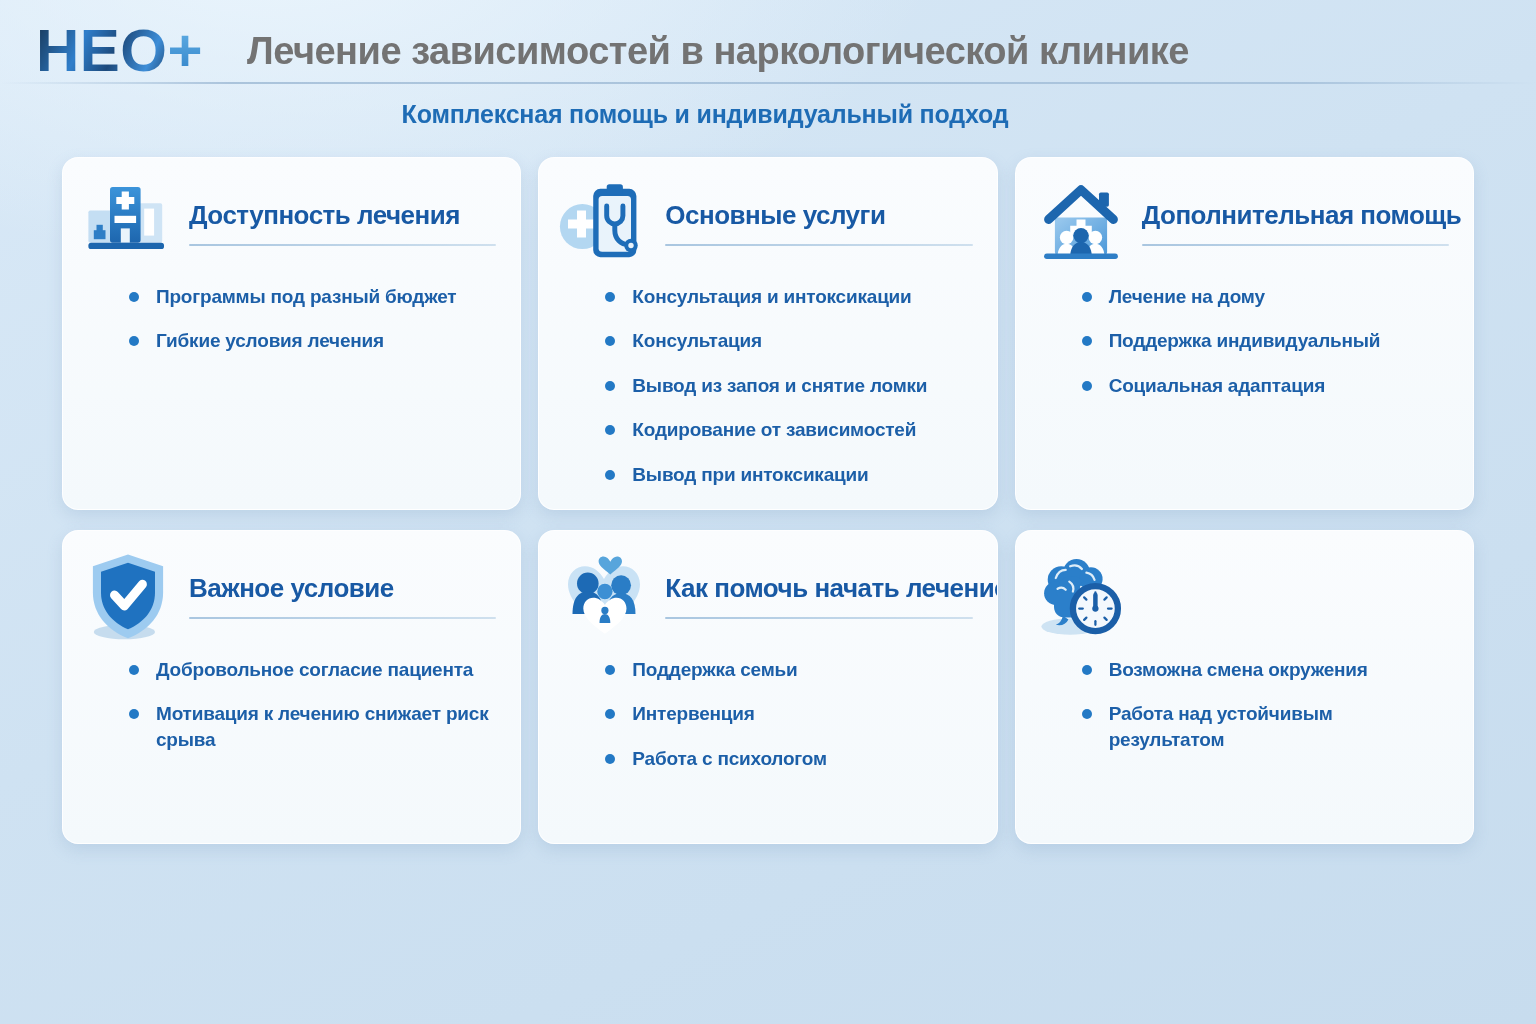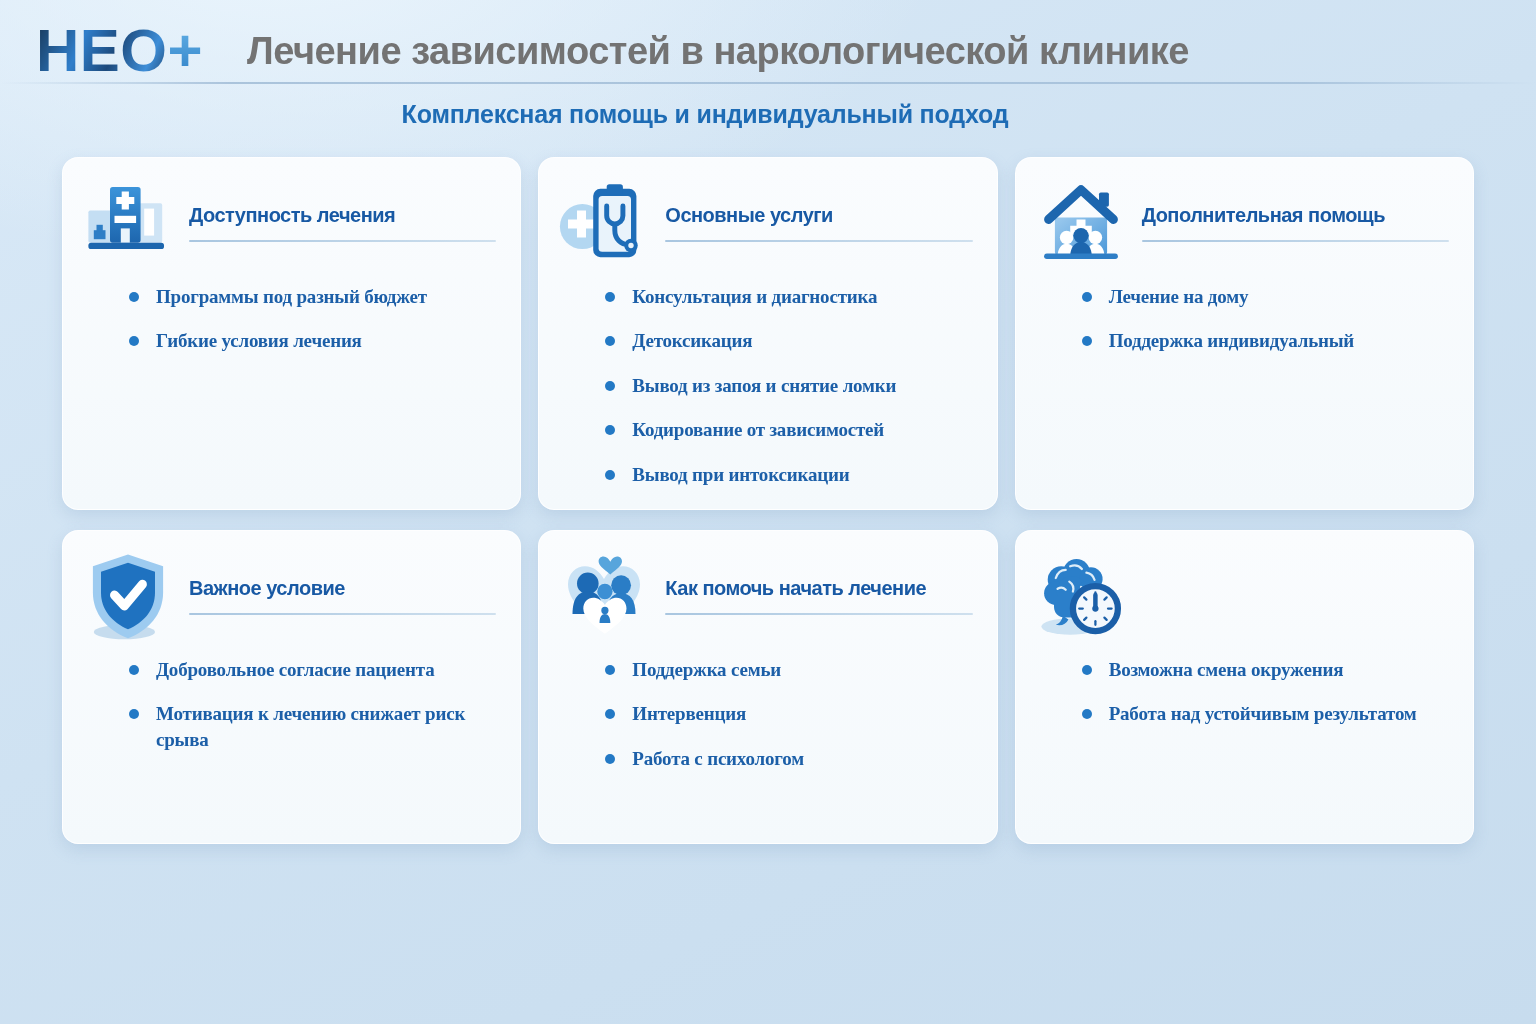--- a/index.html
+++ b/index.html
@@ -73,31 +73,31 @@
     box-shadow: 0 6px 16px rgba(110,145,185,.20);
     padding: 20px 24px 0 20px;
     overflow: hidden;
   }
   .card-head { display: flex; align-items: center; gap: 16px; }
   .icon-wrap { width: 90px; height: 90px; flex: 0 0 auto; }
   .icon-wrap svg { width: 100%; height: 100%; display: block; }
   .titlebox { flex: 1; min-width: 0; }
   .card-title {
     margin: 0;
-    font-size: 20px; font-weight: 700; letter-spacing: -0.5px;
+    font-size: 26px; font-weight: 700; letter-spacing: -0.5px;
     color: #1859a4;
     white-space: nowrap;
   }
   .rule {
     height: 2px; margin-top: 13px;
     background: linear-gradient(to right, #a9c6e0, #cfe0ee);
     border-radius: 1px;
   }
 
-  .items { list-style: none; margin: 16px 0 0; padding: 0 0 0 46px; font-family: Liberation Serif, serif; }
+  .items { list-style: none; margin: 16px 0 0; padding: 0 0 0 46px; }
   .items li {
     position: relative;
     padding-left: 27px;
     margin-bottom: 19px;
     font-size: 19px; font-weight: 700; letter-spacing: -0.2px;
     line-height: 1.34;
     color: #1c5fa8;
   }
   .dot {
     position: absolute; left: 0; top: 8px;
@@ -166,22 +166,22 @@
           <circle cx="80" cy="75" r="7.5" fill="#1e6db8"></circle>
           <circle cx="80" cy="75" r="3" fill="#e9f3fb"></circle>
         </svg>
       </span>
       <div class="titlebox">
         <h2 class="card-title">Основные услуги</h2>
         <div class="rule"></div>
       </div>
     </div>
     <ul class="items">
-      <li><span class="dot"></span><span>Консультация и диагностика</span></li>
-      <li><span class="dot"></span><span>Детоксикация</span></li>
+      <li><span class="dot"></span><span>Консультация и интоксикации</span></li>
+      <li><span class="dot"></span><span>Консультация</span></li>
       <li><span class="dot"></span><span>Вывод из запоя и снятие ломки</span></li>
       <li><span class="dot"></span><span>Кодирование от зависимостей</span></li>
       <li><span class="dot"></span><span>Вывод при интоксикации</span></li>
     </ul>
   </article>
 
   <article class="card">
     <div class="card-head">
       <span class="icon-wrap">
         <svg viewBox="0 0 100 100" aria-hidden="true">
@@ -205,20 +205,21 @@
         </svg>
       </span>
       <div class="titlebox">
         <h2 class="card-title">Дополнительная помощь</h2>
         <div class="rule"></div>
       </div>
     </div>
     <ul class="items">
       <li><span class="dot"></span><span>Лечение на дому</span></li>
       <li><span class="dot"></span><span>Поддержка индивидуальный</span></li>
+      <li><span class="dot"></span><span>Социальная адаптация</span></li>
     </ul>
   </article>
 
   <article class="card">
     <div class="card-head">
       <span class="icon-wrap">
         <svg viewBox="0 0 100 100" aria-hidden="true">
           <ellipse cx="46" cy="90" rx="34" ry="8" fill="#b9d4ea" opacity="0.8"></ellipse>
           <path d="M50 4 89 17v29c0 24-16 42-39 51C27 88 11 70 11 46V17z" fill="#9dcbf0"></path>
           <path d="M50 13 80 23v23c0 19-12 33-30 41-18-8-30-22-30-41V23z" fill="#1f72c0"></path>

